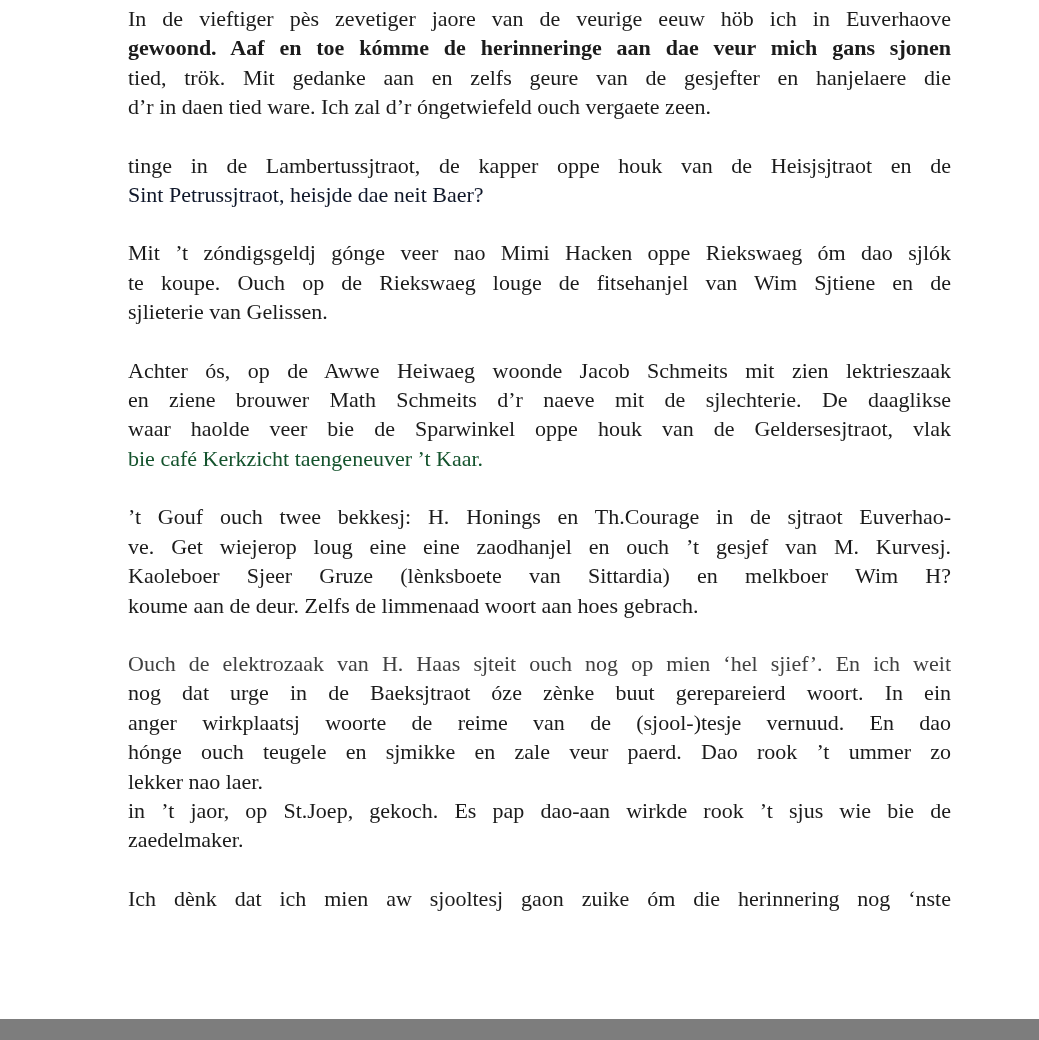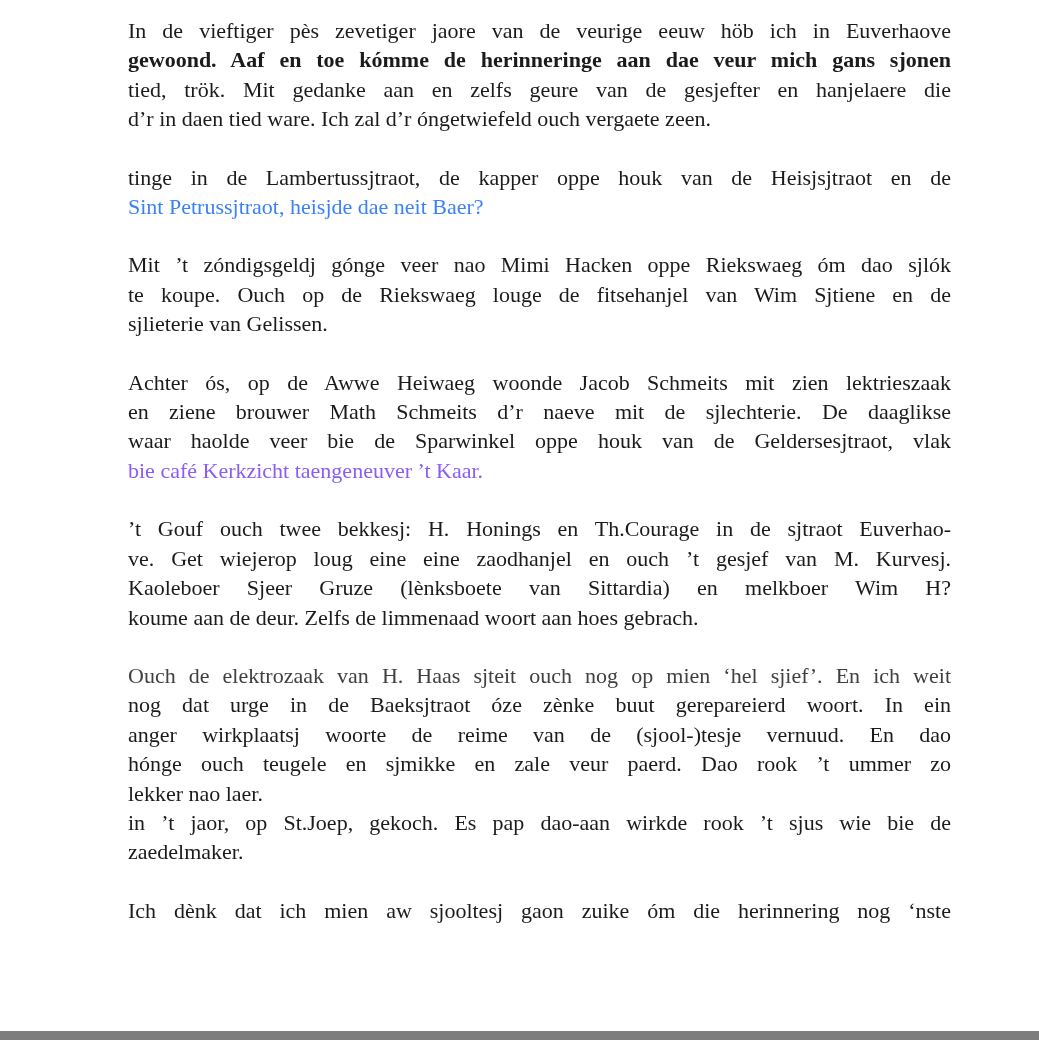--- a/index.html
+++ b/index.html
@@ -10,21 +10,20 @@
   body {
     position: relative;
     width: 1039px;
     height: 1040px;
     overflow: hidden;
   }
   .page {
     position: absolute;
     inset: 0;
     background: #ffffff;
-    margin-top: 12px;
   }
   .text-column {
     position: absolute;
     left: 128px;
     top: 0;
     width: 823px;
     padding-top: 4px;
     z-index: 2;
   }
   .para {
@@ -61,32 +60,32 @@
 <div class="page" style="background: rgb(255, 255, 255);">
   <div class="text-column">
       <div class="para">
         <div class="line" style="color: rgb(27, 27, 27);">In de vieftiger  pès zevetiger jaore van de veurige eeuw höb ich in Euverhaove</div>
         <div class="line" style="color: rgb(27, 27, 27); font-weight: bold;">gewoond. Aaf en toe kómme de herinneringe aan dae veur mich gans sjonen</div>
         <div class="line" style="color: rgb(27, 27, 27);">tied, trök. Mit gedanke aan en zelfs geure van de gesjefter en hanjelaere die</div>
         <div class="line final" style="color: rgb(27, 27, 27);">d’r in daen tied ware. Ich zal d’r óngetwiefeld ouch vergaete zeen.</div>
       </div>
       <div class="para">
         <div class="line" style="color: rgb(27, 27, 27);">tinge in de Lambertussjtraot, de kapper oppe houk van de Heisjsjtraot en de</div>
-        <div class="line final" style="color: #3b82f6; text-align: right;">Sint Petrussjtraot, heisjde dae neit Baer?</div>
+        <div class="line final" style="color: #0f172a; text-align: right;">Sint Petrussjtraot, heisjde dae neit Baer?</div>
       </div>
       <div class="para">
         <div class="line" style="color: rgb(27, 27, 27);">Mit ’t zóndigsgeldj gónge veer nao Mimi Hacken oppe Riekswaeg óm dao sjlók</div>
         <div class="line" style="color: rgb(27, 27, 27);">te koupe. Ouch op de Riekswaeg louge de fitsehanjel van Wim Sjtiene en de</div>
         <div class="line final" style="color: rgb(27, 27, 27);">sjlieterie van Gelissen.</div>
       </div>
       <div class="para">
         <div class="line" style="color: rgb(27, 27, 27);">Achter ós,  op de Awwe Heiwaeg woonde Jacob Schmeits mit zien lektrieszaak</div>
         <div class="line" style="color: rgb(27, 27, 27);">en ziene brouwer Math Schmeits d’r naeve mit de sjlechterie. De daaglikse</div>
         <div class="line" style="color: rgb(27, 27, 27);">waar haolde veer bie  de Sparwinkel oppe houk van de Geldersesjtraot, vlak</div>
-        <div class="line final" style="color: #8b5cf6;">bie café Kerkzicht taengeneuver ’t Kaar.</div>
+        <div class="line final" style="color: #14532d;">bie café Kerkzicht taengeneuver ’t Kaar.</div>
       </div>
       <div class="para">
         <div class="line" style="color: rgb(27, 27, 27);">’t Gouf ouch  twee bekkesj: H. Honings en Th.Courage in de sjtraot Euverhao-</div>
         <div class="line" style="color: rgb(27, 27, 27);">ve. Get wiejerop loug eine eine zaodhanjel en ouch ’t gesjef van M. Kurvesj.</div>
         <div class="line" style="color: rgb(27, 27, 27);">Kaoleboer Sjeer Gruze (lènksboete van Sittardia) en melkboer Wim H?</div>
         <div class="line final" style="color: rgb(27, 27, 27);">koume aan de deur. Zelfs de limmenaad woort aan hoes gebrach.</div>
       </div>
       <div class="para no-gap">
         <div class="line" style="color: #404040;">Ouch de elektrozaak van H. Haas sjteit ouch nog op mien ‘hel sjief’. En ich weit</div>
         <div class="line" style="color: rgb(27, 27, 27);">nog dat urge in de Baeksjtraot óze zènke buut gerepareierd woort. In ein</div>

